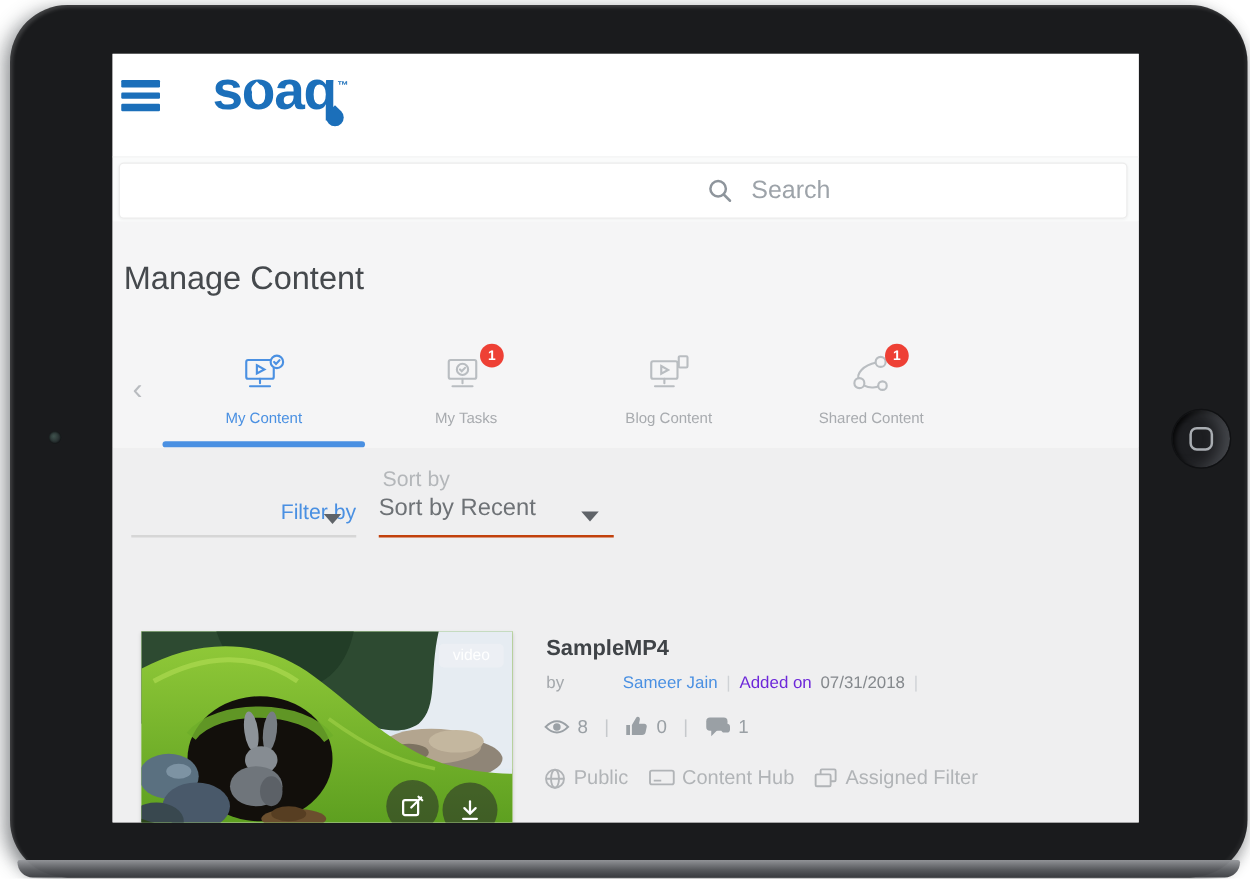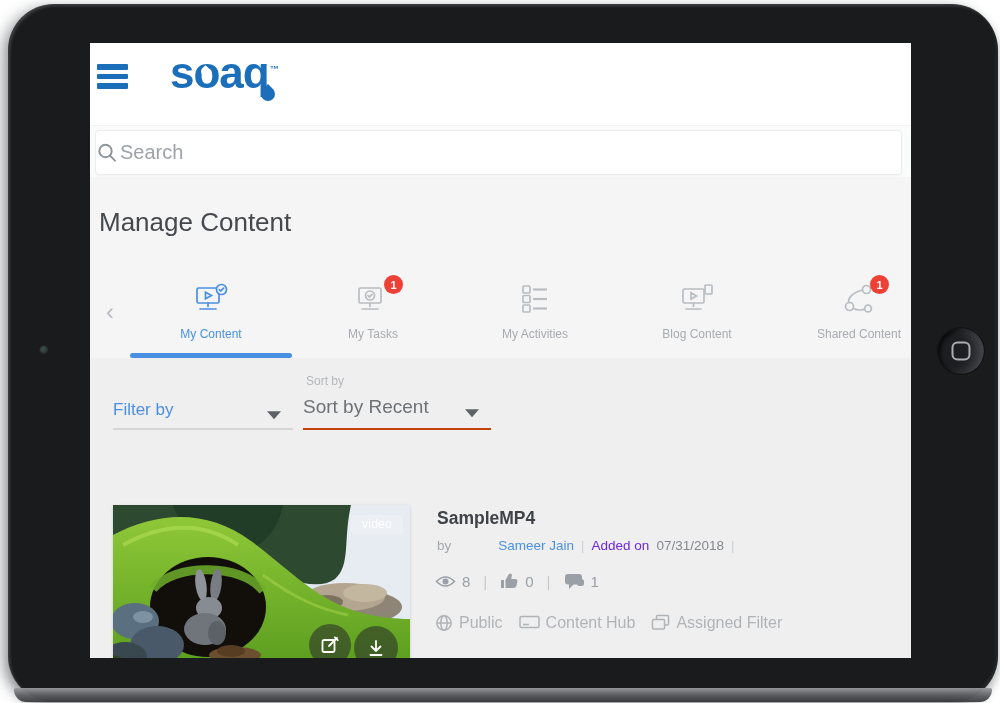--- a/index.html
+++ b/index.html
@@ -49,21 +49,21 @@
   .logo sup { font-size:9px; font-weight:700; vertical-align:super; margin-left:1px; }
   .drop { position:absolute; border-radius:0 50% 50% 50%; transform:rotate(45deg); }
   .o-drop { left:31px; top:18px; width:9px; height:9px; background:#ffffff; }
   .q-drop { left:91px; top:38px; width:14px; height:14px; background:#1b6fba; }
 
   
   .search-row { position:absolute; left:0; top:82px; width:100%; height:52px; background:#fafbfb; border-top:1px solid #f3f3f3; }
   .search-box {
     position:absolute; left:5px; right:9px; top:4px; height:45px; background:#ffffff;
     border:1px solid #ececec; border-radius:4px; box-shadow:0 1px 2px rgba(0,0,0,.04);
-    display:flex; align-items:center; justify-content:flex-start; gap:2px;
+    display:flex; align-items:center; justify-content:flex-end; gap:14px;
   }
   .search-box svg { flex:none; }
   .search-input {
     border:none; outline:none; font-family:"Liberation Sans",sans-serif;
     font-size:20px; color:#5f6368; width:300px; background:transparent;
   }
   .search-input::placeholder { color:#9da3a9; }
 
   
   .section-upper { position:absolute; left:0; top:134px; width:100%; height:181px; background:#f5f5f6; }
@@ -78,22 +78,22 @@
   .tab-underline { position:absolute; left:0; bottom:0; width:100%; height:5px; border-radius:3px; background:#4a90e2; display:none; }
   .tab--active .tab-underline { display:block; }
   .tab-badge {
     position:absolute; top:-8px; right:-11px; min-width:19px; height:19px; border-radius:50%;
     background:#ee4035; color:#fff; font-size:11px; font-weight:bold;
     display:flex; align-items:center; justify-content:center;
   }
 
   
   .section-lower { position:absolute; left:0; top:315px; width:100%; height:300px; background:#efeff0; }
-  .sort-caption { position:absolute; left:216px; top:16px; font-size:12px; color:#b4b7ba; }
-  .filter-control { position:absolute; left:23px; top:42px; width:180px; height:30px; border-bottom:2px solid #d6d6d6; cursor:pointer; }
+  .sort-caption { position:absolute; left:216px; top:16px; font-size:17px; color:#b4b7ba; }
+  .filter-control { position:absolute; left:15px; top:42px; width:180px; height:30px; border-bottom:2px solid #d6d6d6; cursor:pointer;text-align:right; }
   .filter-control .ctl-label { font-size:17px; color:#4a90e2; }
   .sort-control { position:absolute; left:213px; top:38px; width:188px; height:34px; border-bottom:2px solid #c2410c; cursor:pointer; }
   .sort-control .ctl-label { font-size:19px; color:#6e7276; }
   .caret { position:absolute; right:12px; top:50%; transform:translateY(-35%); width:0; height:0;
     border-left:7px solid transparent; border-right:7px solid transparent; border-top:8px solid #5f6368; }
 
   
   .thumb {
     position:absolute; left:23px; top:147px; width:297px; height:172px;
     background:#7cb82f; overflow:hidden; box-shadow:0 1px 3px rgba(0,0,0,.15);
@@ -185,34 +185,20 @@
                   <circle cx="16" cy="12.5" r="4.5"></circle>
                   <path d="M14 12.6 l1.4 1.4 l2.6 -2.7" stroke-linecap="round"></path>
                   <path d="M16 20 v3.5 M8 26 h16" stroke-linecap="round"></path>
                 </svg>
                 <div class="tab-badge">1</div>
               </div>
               <div class="tab-label">My Tasks</div>
 
             </div>
 
-            <div class="tab">
-              <div class="tab-icon">
-                <svg width="38" height="32" viewBox="0 0 38 32" fill="none" stroke="#b9bdc1" stroke-width="1.7">
-                  <rect x="7" y="3" width="7" height="7" rx="1"></rect>
-                    <path d="M17 6.5 h14" stroke-width="2.2"></path>
-                  <rect x="7" y="12.5" width="7" height="7" rx="1"></rect>
-                    <path d="M17 16 h14" stroke-width="2.2"></path>
-                  <rect x="7" y="22" width="7" height="7" rx="1"></rect>
-                    <path d="M17 25.5 h14" stroke-width="2.2"></path>
-                </svg>
-              </div>
-              <div class="tab-label">My Activities</div>
-
-            </div>
 
             <div class="tab">
               <div class="tab-icon">
                 <svg width="38" height="32" viewBox="0 0 38 32" fill="none" stroke="#b9bdc1" stroke-width="1.7">
                   <rect x="5" y="6" width="21" height="14" rx="1.5"></rect>
                   <path d="M13 9.8 L18.5 12.9 L13 16 Z"></path>
                   <rect x="27" y="2" width="7" height="9" rx="1" fill="#f5f5f6"></rect>
                   <path d="M15.5 20 v3.5 M8 26 h15" stroke-linecap="round"></path>
                 </svg>
               </div>

